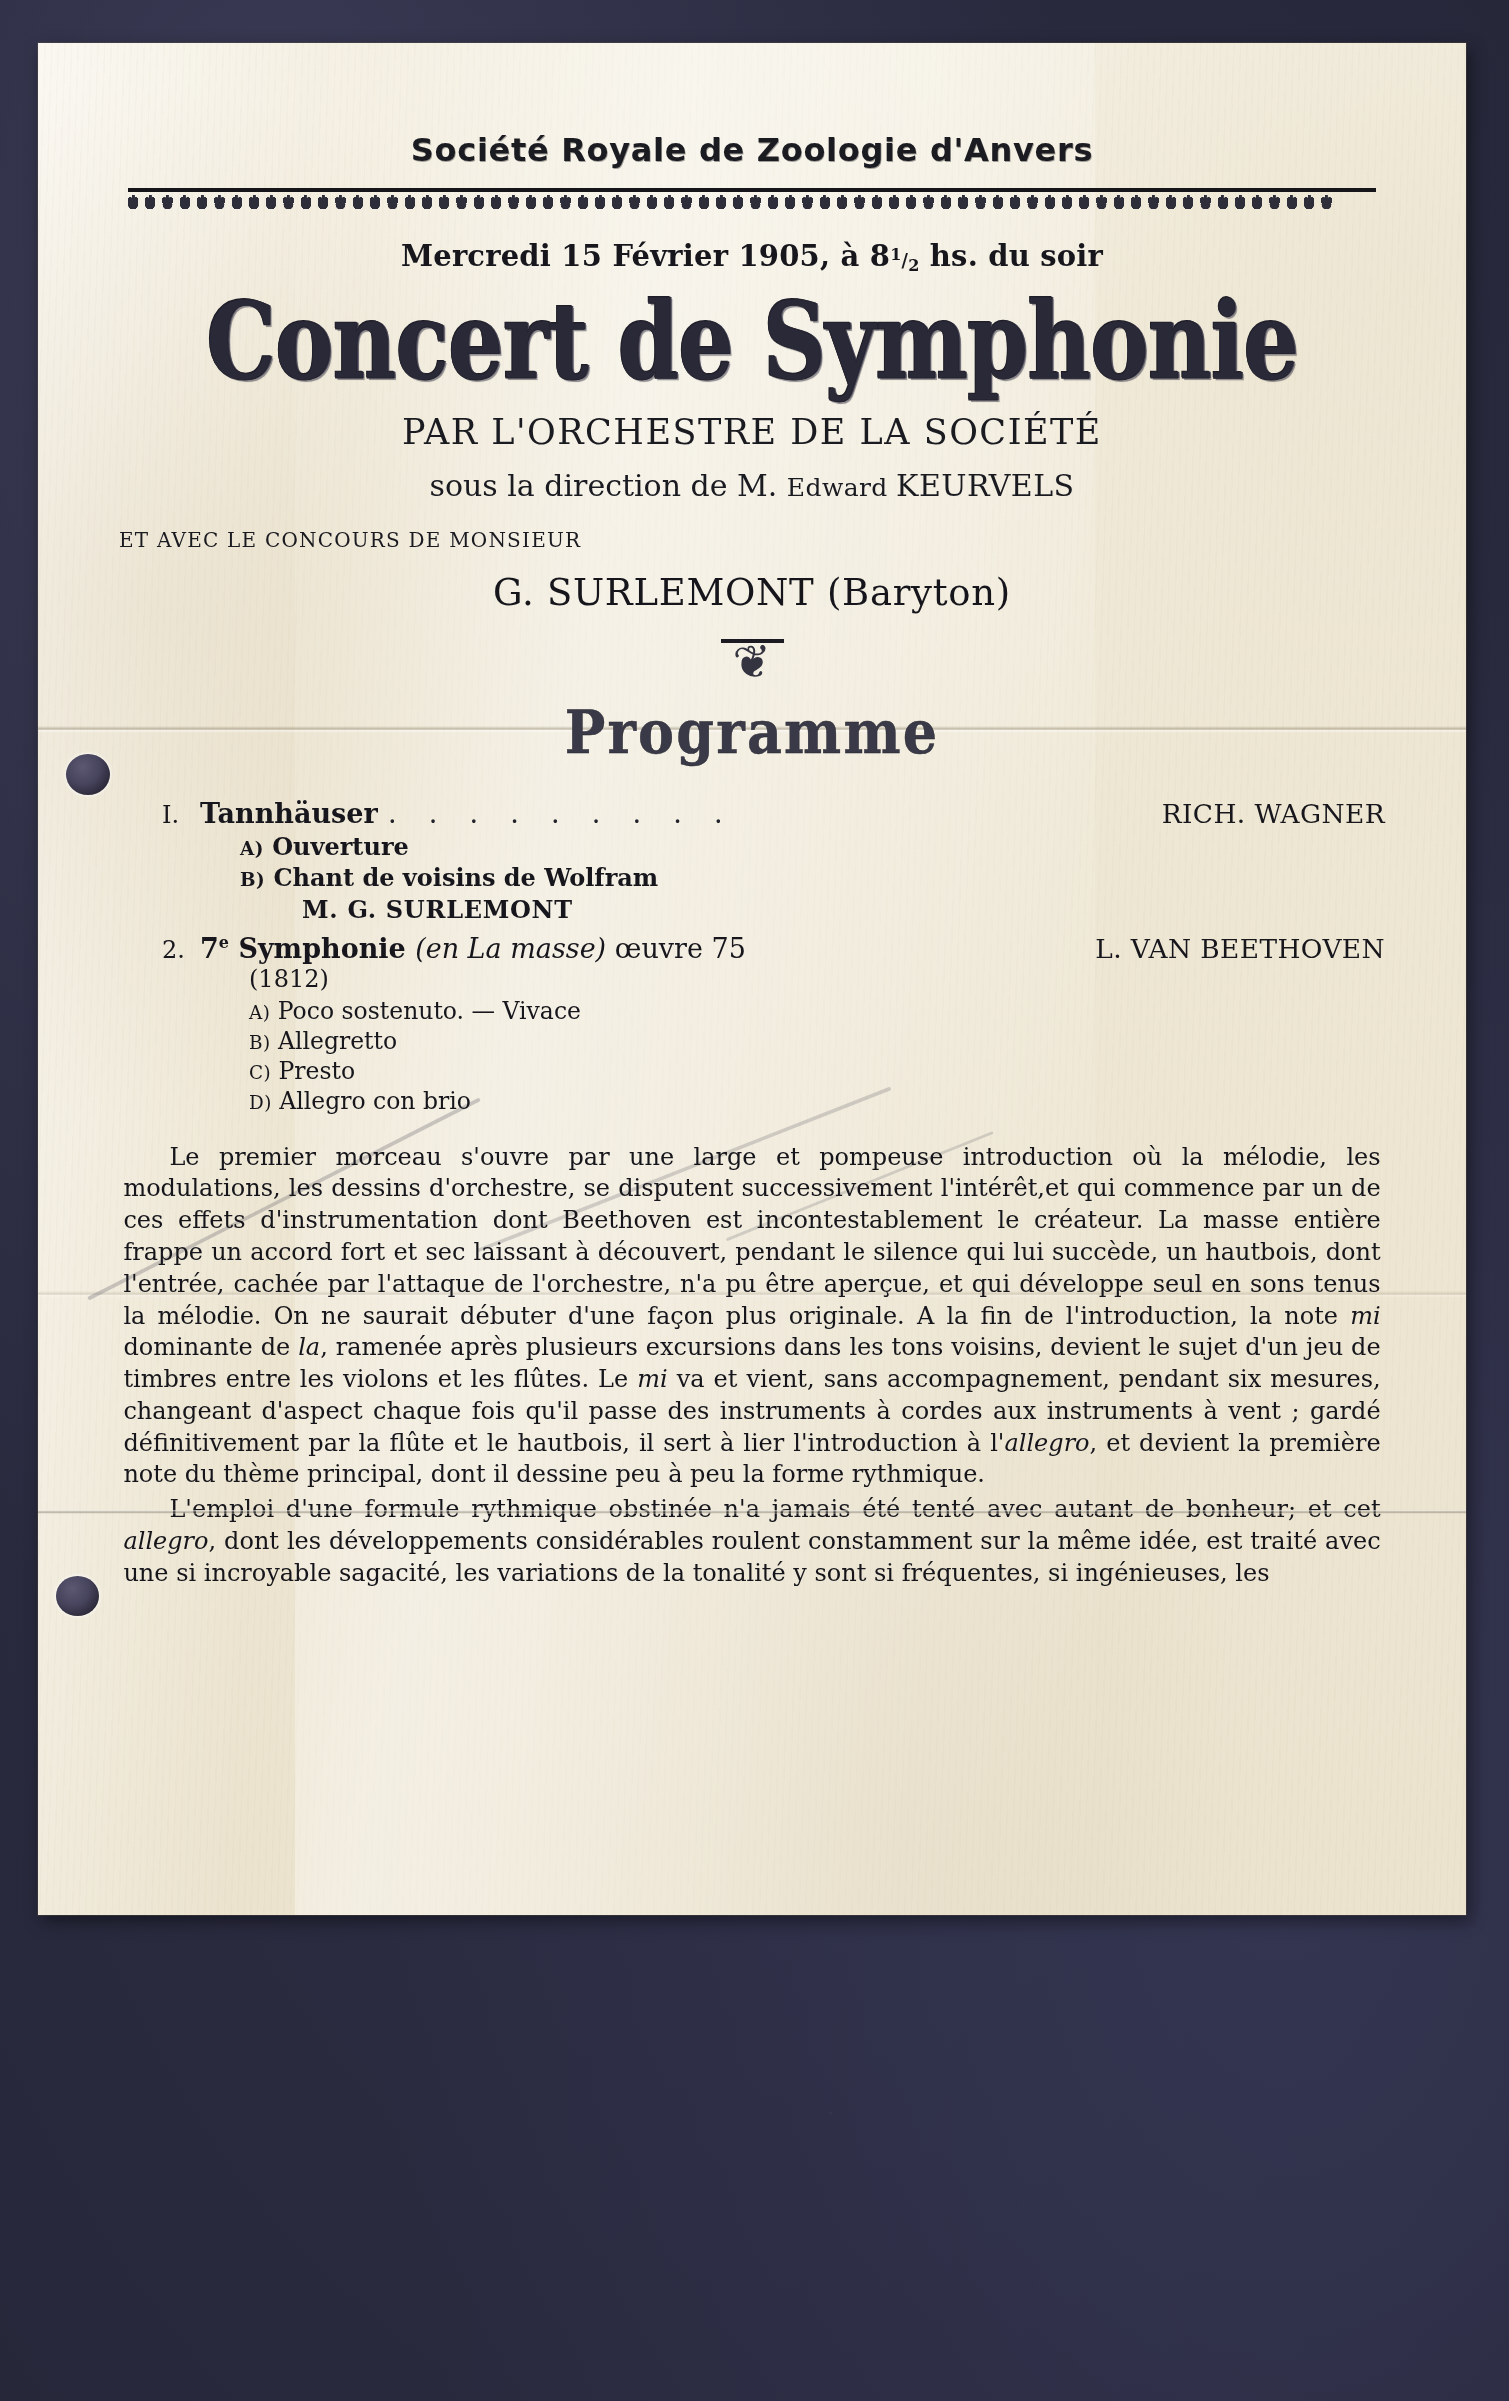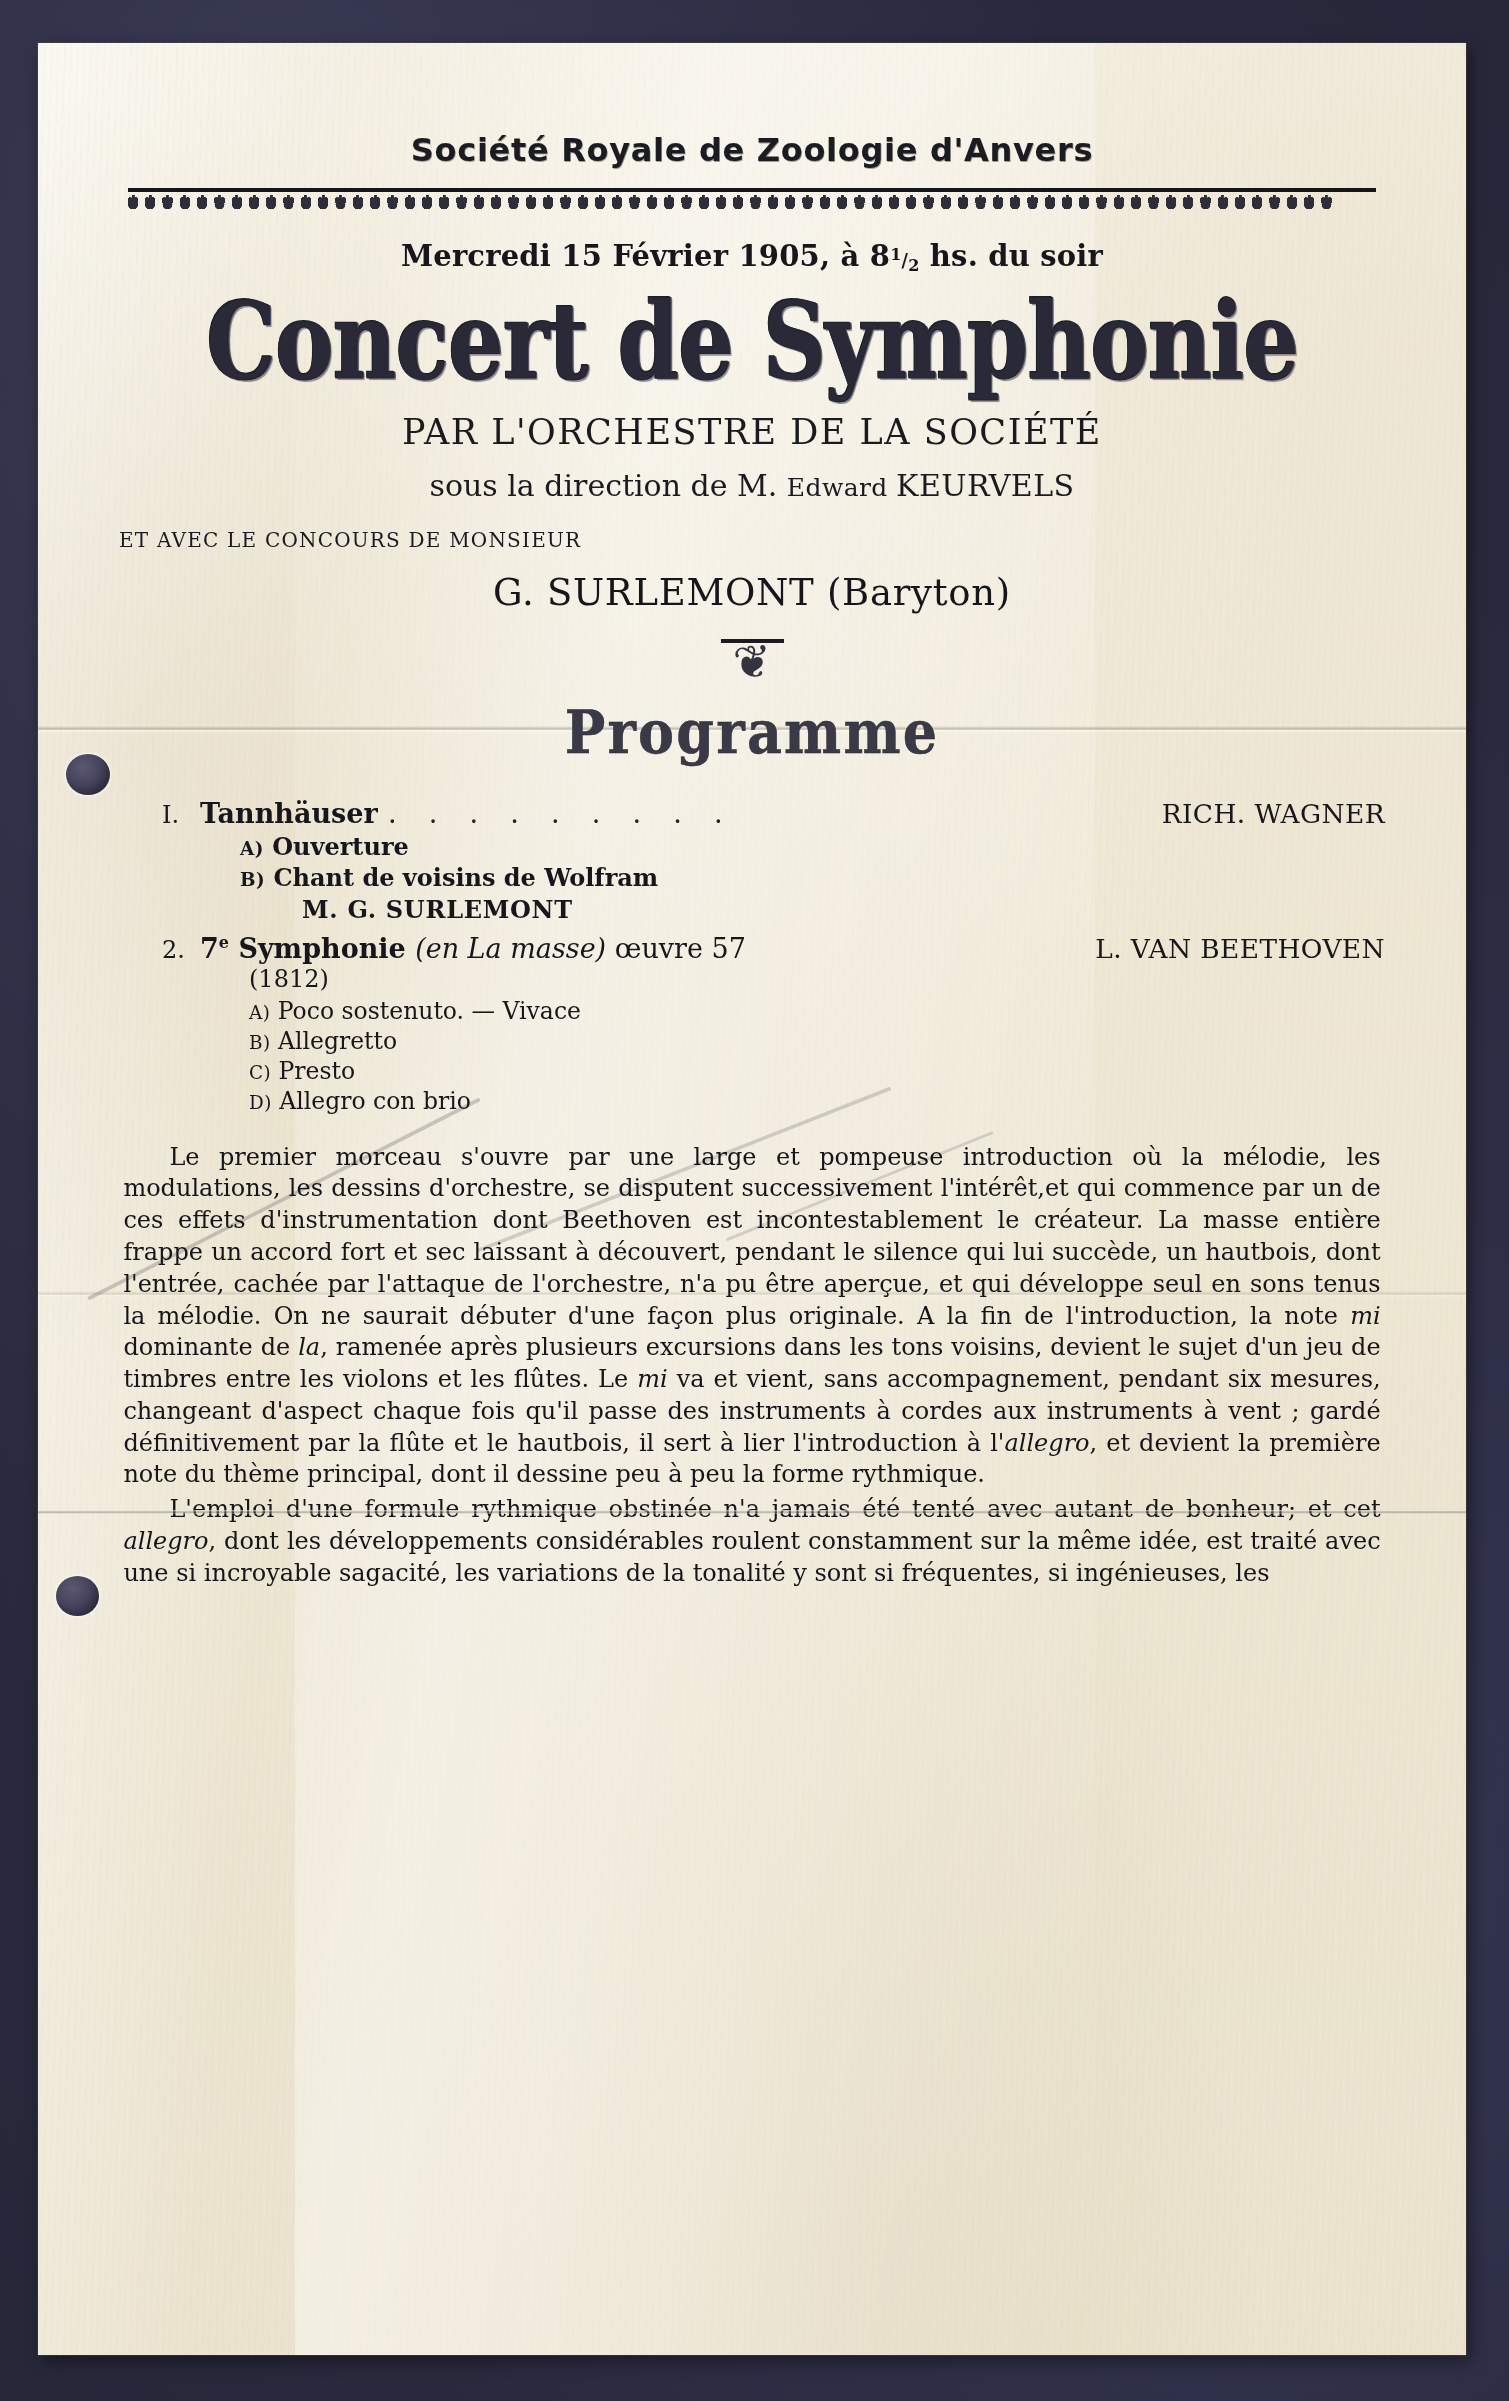--- a/index.html
+++ b/index.html
@@ -26,21 +26,21 @@
       radial-gradient(circle at 68% 15%, rgba(255,255,255,.045) 0 0.7px, transparent 1.5px),
       radial-gradient(circle at 88% 40%, rgba(255,255,255,.04) 0 0.7px, transparent 1.5px),
       radial-gradient(circle at 22% 72%, rgba(255,255,255,.035) 0 0.7px, transparent 1.5px),
       radial-gradient(circle at 55% 88%, rgba(255,255,255,.04) 0 0.7px, transparent 1.5px);
   }
 
   
   .sheet{
     position:absolute;
     left:38px;top:43px;
-    width:1428px;height:2312px;
+    width:1428px;height:1872px;
     background:#efe8d4;
     background-image:
       linear-gradient(95deg, rgba(255,255,255,.55) 0%, rgba(255,255,255,0) 22%),
       linear-gradient(180deg, rgba(244,239,225,1) 0%, rgba(238,231,212,1) 40%, rgba(235,227,206,1) 100%);
     box-shadow:0 0 0 0.7px rgba(120,105,80,.35), 4.4px 5.9px 16px rgba(0,0,0,.45);
     overflow:hidden;
   }
   
   .sheet .fibre{
     position:absolute;inset:0;pointer-events:none;
@@ -353,21 +353,21 @@
             <span class="lbl">B)</span>
             <span>Chant de voisins de Wolfram</span>
           </li>
         </ul>
         <div class="soloist-sub">M. G. SURLEMONT</div>
       </div>
 
       <div class="prog-item" style="margin-top:8.8px;">
         <div class="prog-head">
           <span class="num">2.</span>
-          <span class="work"><span>7</span><sup style="font-size:16px">e</sup><span> Symphonie </span><span class="ital">(en La masse)</span><span class="norm"> œuvre 57</span></span>
+          <span class="work"><span>7</span><sup style="font-size:16px">e</sup><span> Symphonie </span><span class="ital">(en La masse)</span><span class="norm"> œuvre 75</span></span>
           <span class="leader" style="letter-spacing:0;"></span>
           <span class="composer">L. VAN BEETHOVEN</span>
         </div>
         <div class="prog-subyear">(1812)</div>
         <ul class="mvts">
           <li>
             <span class="lbl">A)</span>
             <span>Poco sostenuto. — Vivace</span>
           </li>
           <li>

